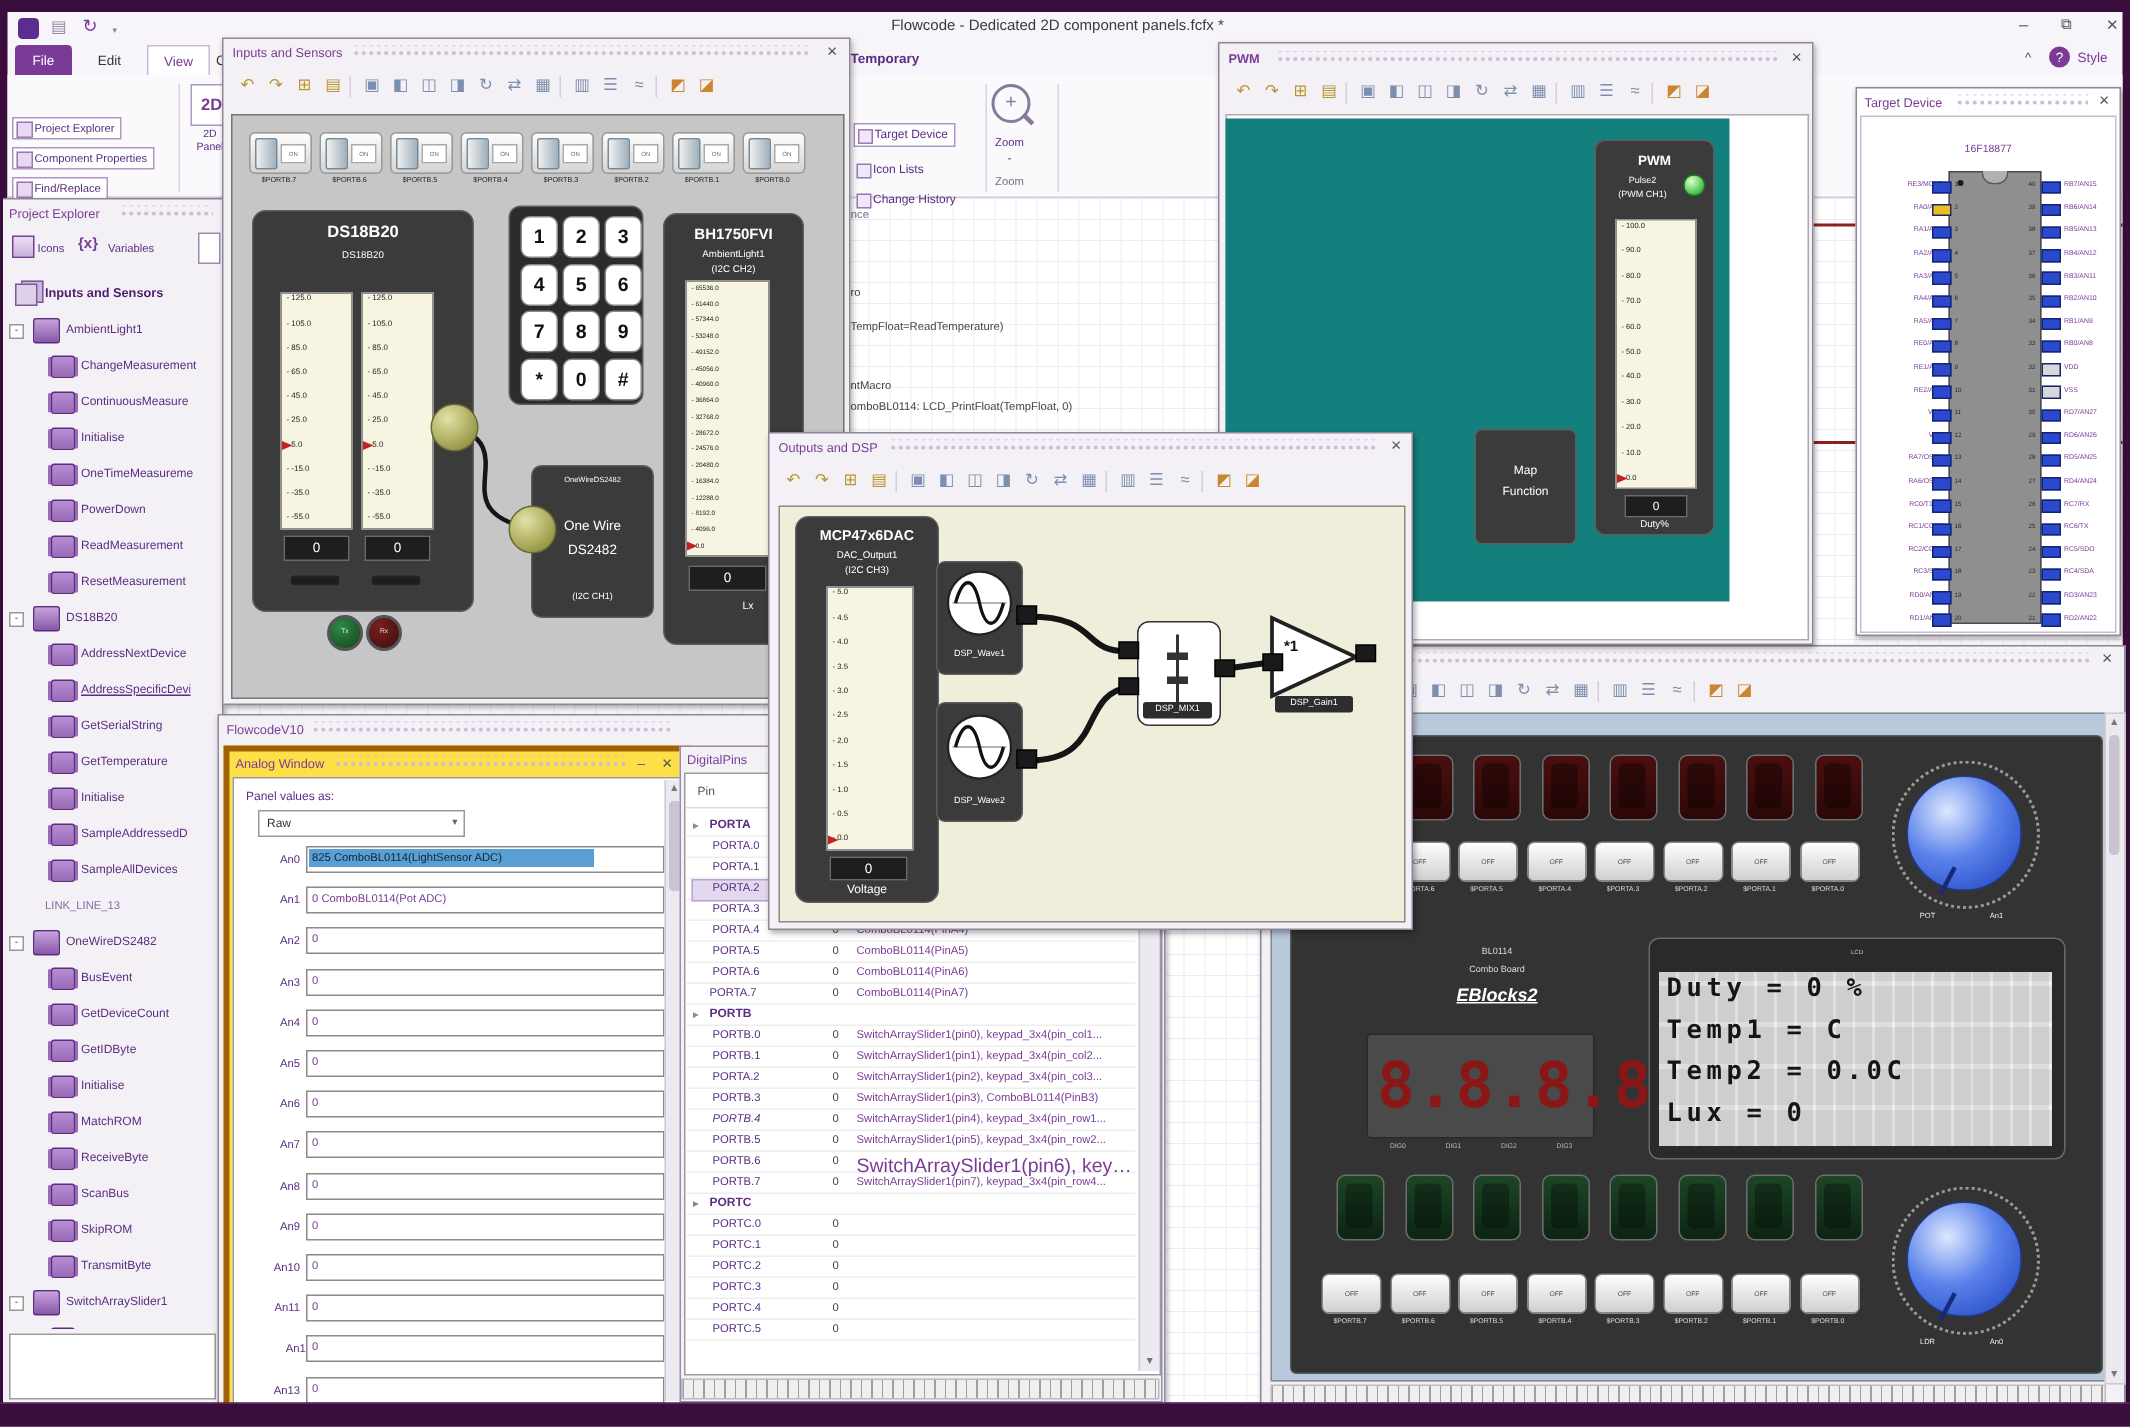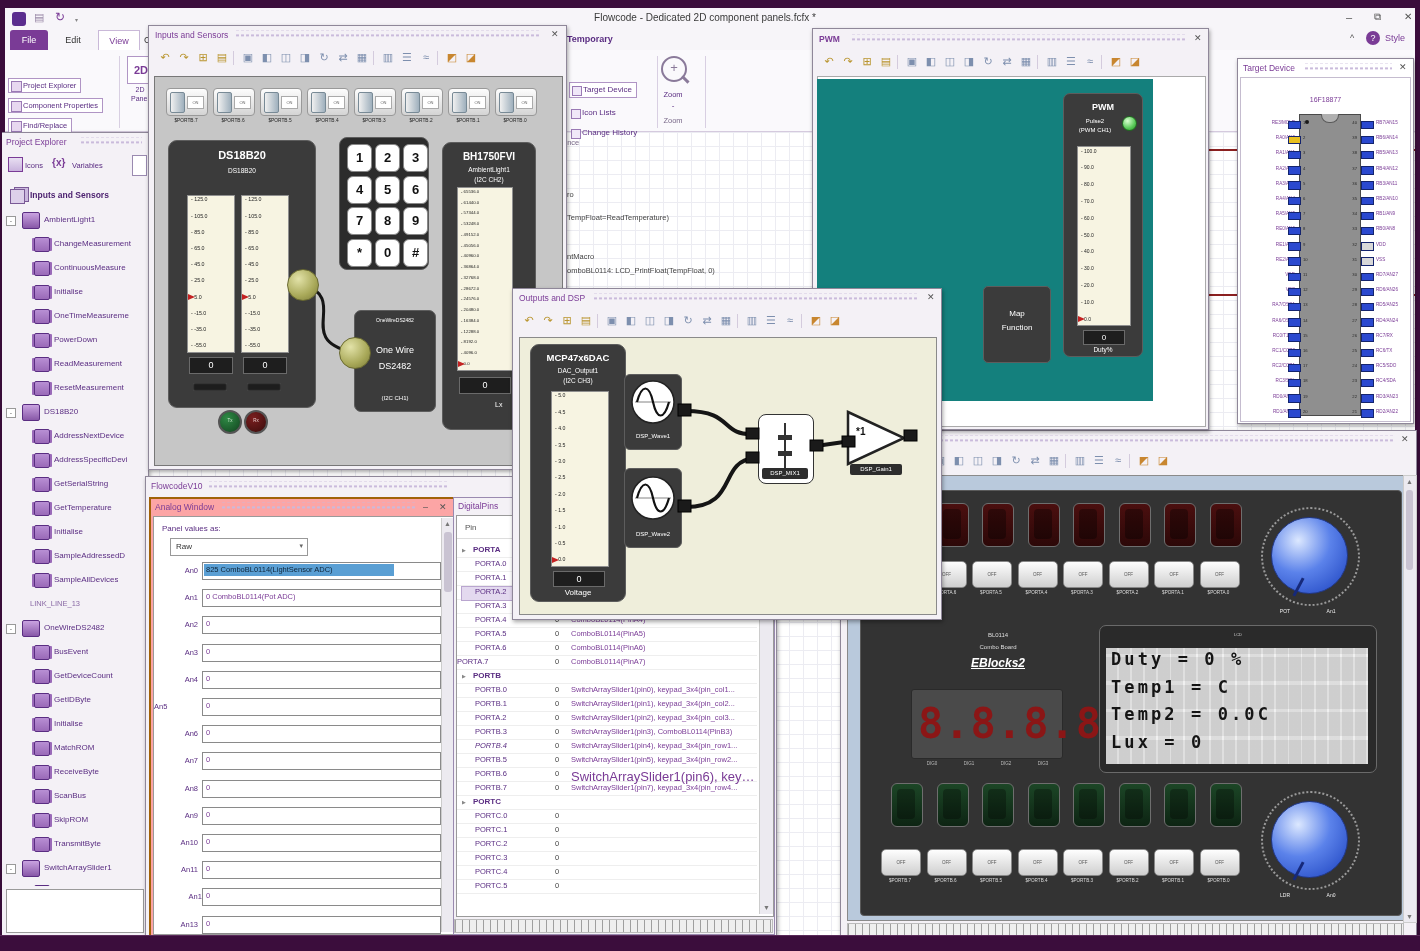--- a/index.html
+++ b/index.html
@@ -135,21 +135,21 @@
         <div style="position: absolute; left: 4px; top: 6px; width: 8px; height: 8px; border: 1px solid rgb(153, 153, 153); background: rgb(255, 255, 255); font-size: 7px; line-height: 7px; text-align: center; color: rgb(85, 85, 85);">-</div>
         <div style="position: absolute; left: 20px; top: 2px; width: 16px; height: 15px; background: linear-gradient(rgb(201, 163, 224), rgb(136, 88, 168)); border: 1px solid rgb(90, 45, 130); border-radius: 2px;"></div>
         <div style="position: absolute; left: 42px; top: 5px; font-size: 8px; color: rgb(90, 45, 130); white-space: nowrap; max-width: 100px; overflow: hidden;">DS18B20</div>
       </div>
       <div style="position: absolute; left: 0px; top: 243px; width: 146px; height: 24px;">
         <div style="position: absolute; left: 32px; top: 3px; width: 14px; height: 13px; background: linear-gradient(rgb(184, 143, 212), rgb(154, 106, 184)); border: 1px solid rgb(90, 45, 130); border-radius: 2px; box-shadow: rgb(154, 106, 184) -3px 0px 0px -1px, rgb(154, 106, 184) 3px 0px 0px -1px;"></div>
         <div style="position: absolute; left: 52px; top: 5px; font-size: 8px; color: rgb(90, 45, 130); white-space: nowrap; max-width: 92px; overflow: hidden;">AddressNextDevice</div>
       </div>
       <div style="position: absolute; left: 0px; top: 267px; width: 146px; height: 24px;">
         <div style="position: absolute; left: 32px; top: 3px; width: 14px; height: 13px; background: linear-gradient(rgb(184, 143, 212), rgb(154, 106, 184)); border: 1px solid rgb(90, 45, 130); border-radius: 2px; box-shadow: rgb(154, 106, 184) -3px 0px 0px -1px, rgb(154, 106, 184) 3px 0px 0px -1px;"></div>
-        <div style="position: absolute; left: 52px; top: 5px; font-size: 8px; color: rgb(90, 45, 130); white-space: nowrap; max-width: 92px; overflow: hidden;">AddressSpecificDevi</div>
+        <div style="position: absolute; left: 52px; top: 5px; font-size: 8px; color: rgb(90, 45, 130); white-space: nowrap; max-width: 92px; overflow: hidden; text-decoration: underline;">AddressSpecificDevi</div>
       </div>
       <div style="position: absolute; left: 0px; top: 291px; width: 146px; height: 24px;">
         <div style="position: absolute; left: 32px; top: 3px; width: 14px; height: 13px; background: linear-gradient(rgb(184, 143, 212), rgb(154, 106, 184)); border: 1px solid rgb(90, 45, 130); border-radius: 2px; box-shadow: rgb(154, 106, 184) -3px 0px 0px -1px, rgb(154, 106, 184) 3px 0px 0px -1px;"></div>
         <div style="position: absolute; left: 52px; top: 5px; font-size: 8px; color: rgb(90, 45, 130); white-space: nowrap; max-width: 92px; overflow: hidden;">GetSerialString</div>
       </div>
       <div style="position: absolute; left: 0px; top: 315px; width: 146px; height: 24px;">
         <div style="position: absolute; left: 32px; top: 3px; width: 14px; height: 13px; background: linear-gradient(rgb(184, 143, 212), rgb(154, 106, 184)); border: 1px solid rgb(90, 45, 130); border-radius: 2px; box-shadow: rgb(154, 106, 184) -3px 0px 0px -1px, rgb(154, 106, 184) 3px 0px 0px -1px;"></div>
         <div style="position: absolute; left: 52px; top: 5px; font-size: 8px; color: rgb(90, 45, 130); white-space: nowrap; max-width: 92px; overflow: hidden;">GetTemperature</div>
       </div>
       <div style="position: absolute; left: 0px; top: 339px; width: 146px; height: 24px;">
@@ -217,21 +217,21 @@
         <div style="position: absolute; left: 32px; top: 3px; width: 14px; height: 13px; background: linear-gradient(rgb(184, 143, 212), rgb(154, 106, 184)); border: 1px solid rgb(90, 45, 130); border-radius: 2px; box-shadow: rgb(154, 106, 184) -3px 0px 0px -1px, rgb(154, 106, 184) 3px 0px 0px -1px;"></div>
       </div>
     </div>
   <div class="abs" style="left:4px;top:756px;width:136px;height:42px;border:1px solid #9a9a9a;background:#fff"></div>
 </div>
 
 <div class="panel" style="left:145px;top:476px;width:630px;height:459px;z-index:3">
   <div class="abs cap" style="left:5px;top:4px">FlowcodeV10</div>
   <div class="abs dots" style="left:62px;top:4px;width:240px;height:10px"></div>
 
-  <div class="abs" style="left:3px;top:20px;width:304px;height:436px;background:#fca5a5;border:2px solid #a16207">
+  <div class="abs" style="left:3px;top:20px;width:304px;height:436px;background:#fde047;border:4px solid #a16207">
     <div class="abs cap" style="left:4px;top:3px">Analog Window</div>
     <div class="abs dots" style="left:70px;top:3px;width:196px;height:10px"></div>
     <div class="abs xbtn" style="left:272px;top:3px">–</div>
     <div class="abs xbtn" style="left:288px;top:3px">✕</div>
     <div class="abs" style="left:2px;top:17px;width:300px;height:417px;background:#fff;border:1px solid #9a9a9a;overflow:hidden">
       <div class="abs" style="left:8px;top:7px;font-size:8px;color:#5a2d82">Panel values as:</div>
       <div class="abs" style="left:16px;top:21px;width:136px;height:16px;border:1px solid #999;background:#fff">
         <span style="position:absolute;left:5px;top:3px;font-size:8px;color:#333">Raw</span>
         <span style="position:absolute;right:4px;top:3px;font-size:7px;color:#666">▾</span>
       </div>
@@ -250,21 +250,21 @@
             <div style="position: absolute; left: 3px; top: 2px; font-size: 7.5px; color: rgb(122, 59, 150); white-space: nowrap;">0</div>
           </div>
           <div style="position: absolute; left: 0px; top: 130.6px; width: 44px; text-align: right; font-size: 7.5px; color: rgb(90, 45, 130);">An3</div>
           <div style="position: absolute; left: 48px; top: 126.6px; width: 237px; height: 16px; background: rgb(255, 255, 255); border: 1px solid rgb(138, 138, 138);">
             <div style="position: absolute; left: 3px; top: 2px; font-size: 7.5px; color: rgb(122, 59, 150); white-space: nowrap;">0</div>
           </div>
           <div style="position: absolute; left: 0px; top: 157.8px; width: 44px; text-align: right; font-size: 7.5px; color: rgb(90, 45, 130);">An4</div>
           <div style="position: absolute; left: 48px; top: 153.8px; width: 237px; height: 16px; background: rgb(255, 255, 255); border: 1px solid rgb(138, 138, 138);">
             <div style="position: absolute; left: 3px; top: 2px; font-size: 7.5px; color: rgb(122, 59, 150); white-space: nowrap;">0</div>
           </div>
-          <div style="position: absolute; left: 0px; top: 185px; width: 44px; font-size: 7.5px; color: rgb(90, 45, 130);">An5</div>
+          <div style="position: absolute; left: 0px; top: 185px; width: 44px; text-align: right; font-size: 7.5px; color: rgb(90, 45, 130);">An5</div>
           <div style="position: absolute; left: 48px; top: 181px; width: 237px; height: 16px; background: rgb(255, 255, 255); border: 1px solid rgb(138, 138, 138);">
             <div style="position: absolute; left: 3px; top: 2px; font-size: 7.5px; color: rgb(122, 59, 150); white-space: nowrap;">0</div>
           </div>
           <div style="position: absolute; left: 0px; top: 212.2px; width: 44px; text-align: right; font-size: 7.5px; color: rgb(90, 45, 130);">An6</div>
           <div style="position: absolute; left: 48px; top: 208.2px; width: 237px; height: 16px; background: rgb(255, 255, 255); border: 1px solid rgb(138, 138, 138);">
             <div style="position: absolute; left: 3px; top: 2px; font-size: 7.5px; color: rgb(122, 59, 150); white-space: nowrap;">0</div>
           </div>
           <div style="position: absolute; left: 0px; top: 239.4px; width: 44px; text-align: right; font-size: 7.5px; color: rgb(90, 45, 130);">An7</div>
           <div style="position: absolute; left: 48px; top: 235.4px; width: 237px; height: 16px; background: rgb(255, 255, 255); border: 1px solid rgb(138, 138, 138);">
             <div style="position: absolute; left: 3px; top: 2px; font-size: 7.5px; color: rgb(122, 59, 150); white-space: nowrap;">0</div>
@@ -327,21 +327,21 @@
           <div style="position: absolute; left: 114px; top: 99px; width: 184px; font-size: 7.5px; color: rgb(122, 59, 150); white-space: nowrap; overflow: hidden; text-overflow: ellipsis;">ComboBL0114(PinA4)</div>
           <div style="position: absolute; left: 0px; top: 125px; width: 300px; height: 1px; background: rgb(238, 238, 238);"></div>
           <div style="position: absolute; left: 18px; top: 113px; font-size: 7.5px; color: rgb(90, 45, 130);">PORTA.5</div>
           <div style="position: absolute; left: 98px; top: 113px; font-size: 7.5px; color: rgb(68, 68, 68);">0</div>
           <div style="position: absolute; left: 114px; top: 113px; width: 184px; font-size: 7.5px; color: rgb(122, 59, 150); white-space: nowrap; overflow: hidden; text-overflow: ellipsis;">ComboBL0114(PinA5)</div>
           <div style="position: absolute; left: 0px; top: 139px; width: 300px; height: 1px; background: rgb(238, 238, 238);"></div>
           <div style="position: absolute; left: 18px; top: 127px; font-size: 7.5px; color: rgb(90, 45, 130);">PORTA.6</div>
           <div style="position: absolute; left: 98px; top: 127px; font-size: 7.5px; color: rgb(68, 68, 68);">0</div>
           <div style="position: absolute; left: 114px; top: 127px; width: 184px; font-size: 7.5px; color: rgb(122, 59, 150); white-space: nowrap; overflow: hidden; text-overflow: ellipsis;">ComboBL0114(PinA6)</div>
           <div style="position: absolute; left: 0px; top: 153px; width: 300px; height: 1px; background: rgb(238, 238, 238);"></div>
-          <div style="position: absolute; left: 0; top: 141px; font-size: 7.5px; color: rgb(90, 45, 130);">PORTA.7</div>
+          <div style="position: absolute; left: 16px; top: 141px; font-size: 7.5px; color: rgb(90, 45, 130);">PORTA.7</div>
           <div style="position: absolute; left: 98px; top: 141px; font-size: 7.5px; color: rgb(68, 68, 68);">0</div>
           <div style="position: absolute; left: 114px; top: 141px; width: 184px; font-size: 7.5px; color: rgb(122, 59, 150); white-space: nowrap; overflow: hidden; text-overflow: ellipsis;">ComboBL0114(PinA7)</div>
           <div style="position: absolute; left: 0px; top: 167px; width: 300px; height: 1px; background: rgb(238, 238, 238);"></div>
           <div style="position: absolute; left: 5px; top: 157px; font-size: 5px; color: rgb(136, 136, 136);">▶</div>
           <div style="position: absolute; left: 16px; top: 155px; font-size: 8px; font-weight: bold; color: rgb(90, 45, 130);">PORTB</div>
           <div style="position: absolute; left: 0px; top: 181px; width: 300px; height: 1px; background: rgb(238, 238, 238);"></div>
           <div style="position: absolute; left: 18px; top: 169px; font-size: 7.5px; color: rgb(90, 45, 130);">PORTB.0</div>
           <div style="position: absolute; left: 98px; top: 169px; font-size: 7.5px; color: rgb(68, 68, 68);">0</div>
           <div style="position: absolute; left: 114px; top: 169px; width: 184px; font-size: 7.5px; color: rgb(122, 59, 150); white-space: nowrap; overflow: hidden; text-overflow: ellipsis;">SwitchArraySlider1(pin0), keypad_3x4(pin_col1...</div>
           <div style="position: absolute; left: 0px; top: 195px; width: 300px; height: 1px; background: rgb(238, 238, 238);"></div>

